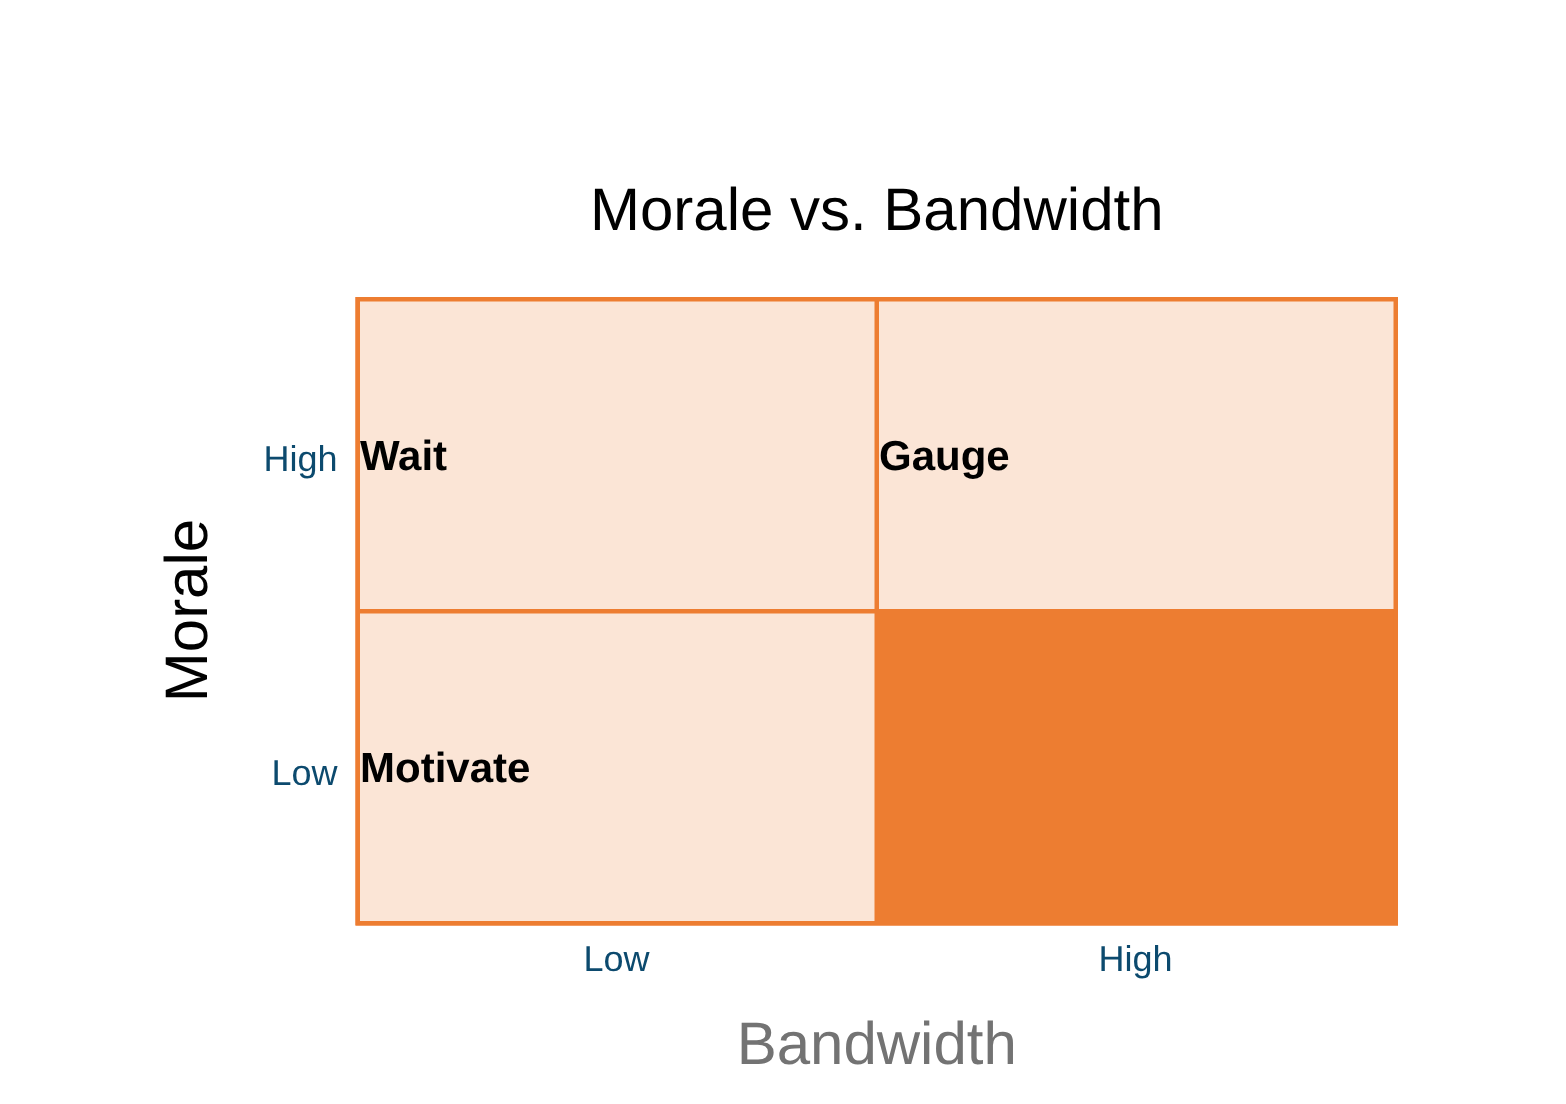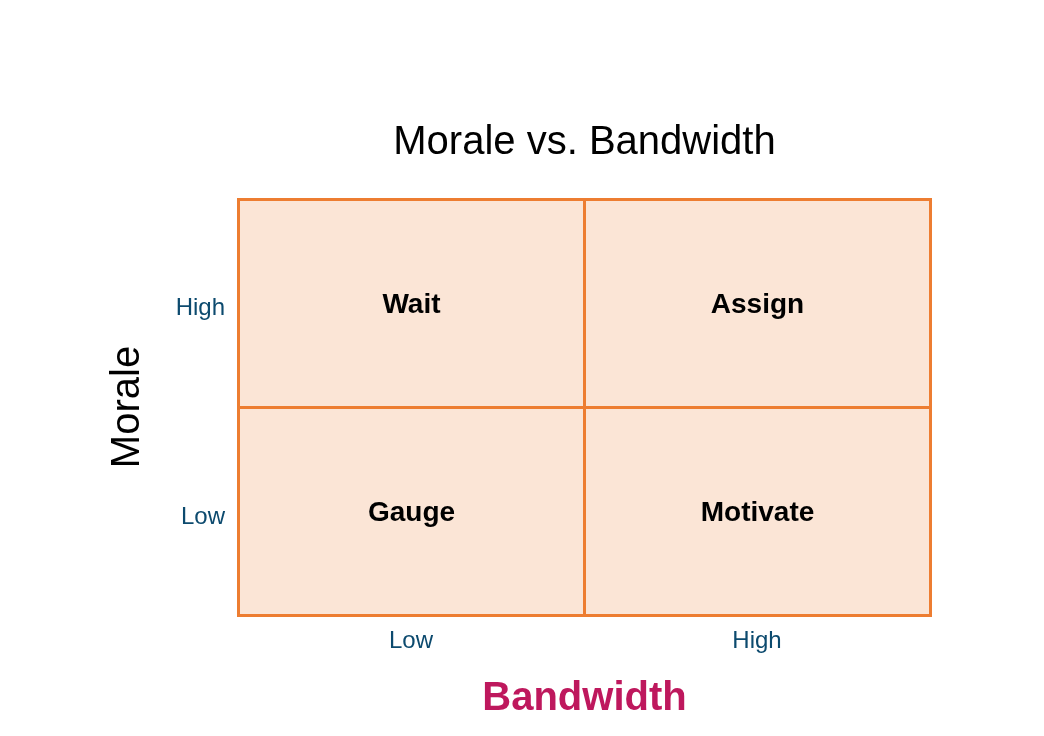--- a/index.html
+++ b/index.html
@@ -39,21 +39,21 @@
     background: #ED7D31; 
     display: grid;
     grid-template-columns: 1fr 1fr;
     grid-template-rows: 1fr 1fr;
     gap: 3px;
   }
   .quadrant {
     background: #FBE5D6;
     display: flex;
     align-items: center;
-    justify-content: center;
+    justify-content: flex-start;
   }
   .quadrant-label {
     font-size: 28px;
     font-weight: bold;
     color: #000000;
   }
   .tick {
     position: absolute;
     font-size: 24px;
     line-height: 28px;
@@ -87,37 +87,33 @@
     color: #000000;
   }
   .x-axis-title {
     position: absolute;
     left: 237px;
     top: 640px;
     width: 695px;
     text-align: center;
     font-size: 40px;
     line-height: 48px;
-    color: #be185d;
-    font-weight: bold;
+    color: #737373;
   }
 </style>
 </head>
 <body>
 
 <div class="canvas">
 
   <div class="chart-title">Morale vs. Bandwidth</div>
 
   <div class="matrix">
     <div class="quadrant">
       <span class="quadrant-label">Wait</span>
-    </div>
-    <div class="quadrant">
-      <span class="quadrant-label">Assign</span>
     </div>
     <div class="quadrant">
       <span class="quadrant-label">Gauge</span>
     </div>
     <div class="quadrant">
       <span class="quadrant-label">Motivate</span>
     </div>
   </div>
 
   <div class="tick tick-y high">High</div>

